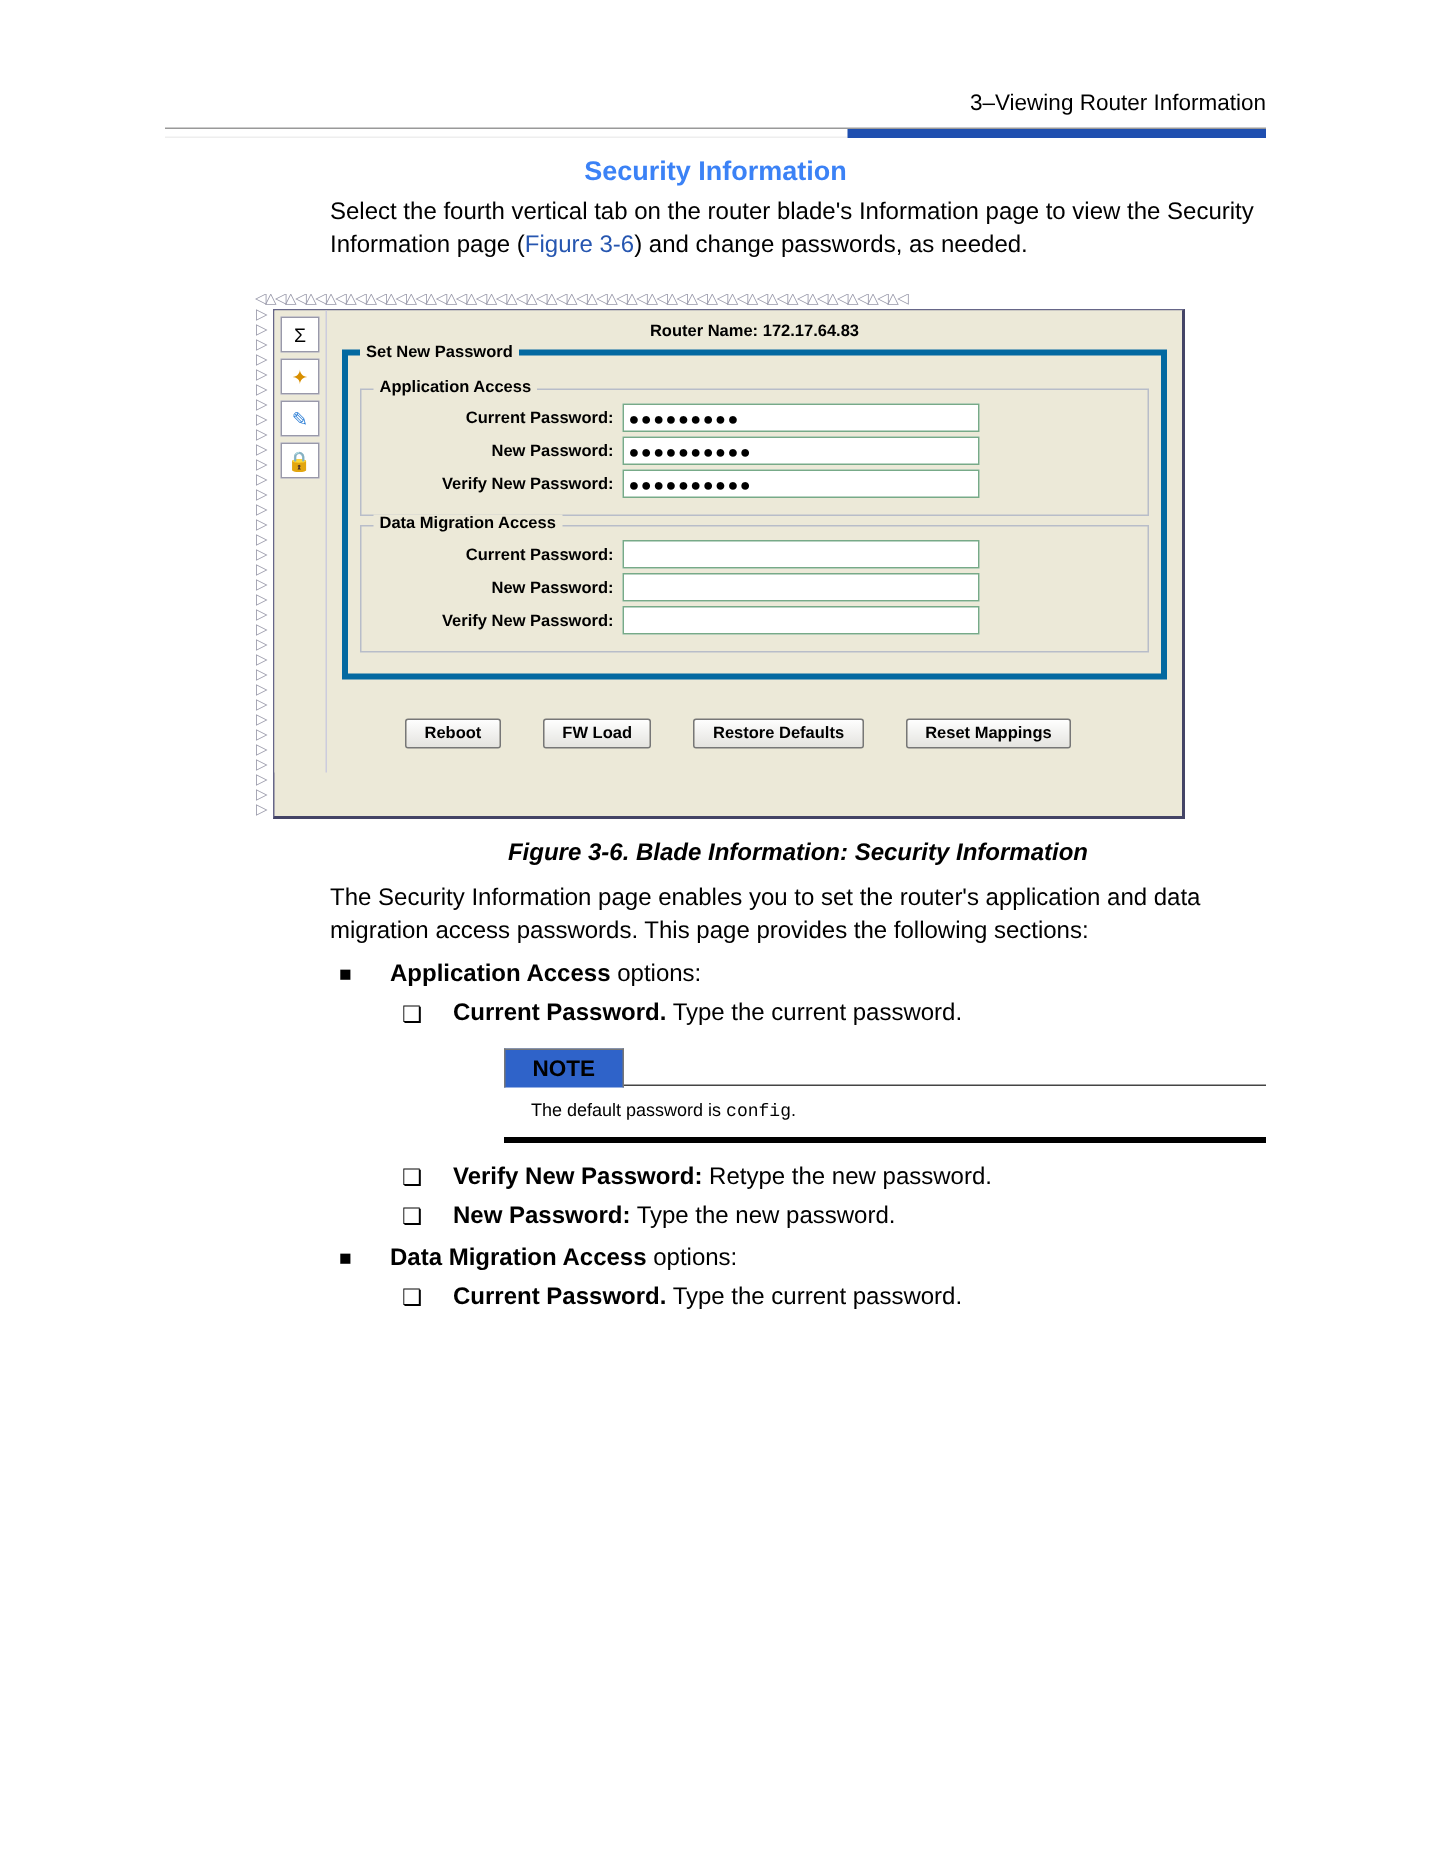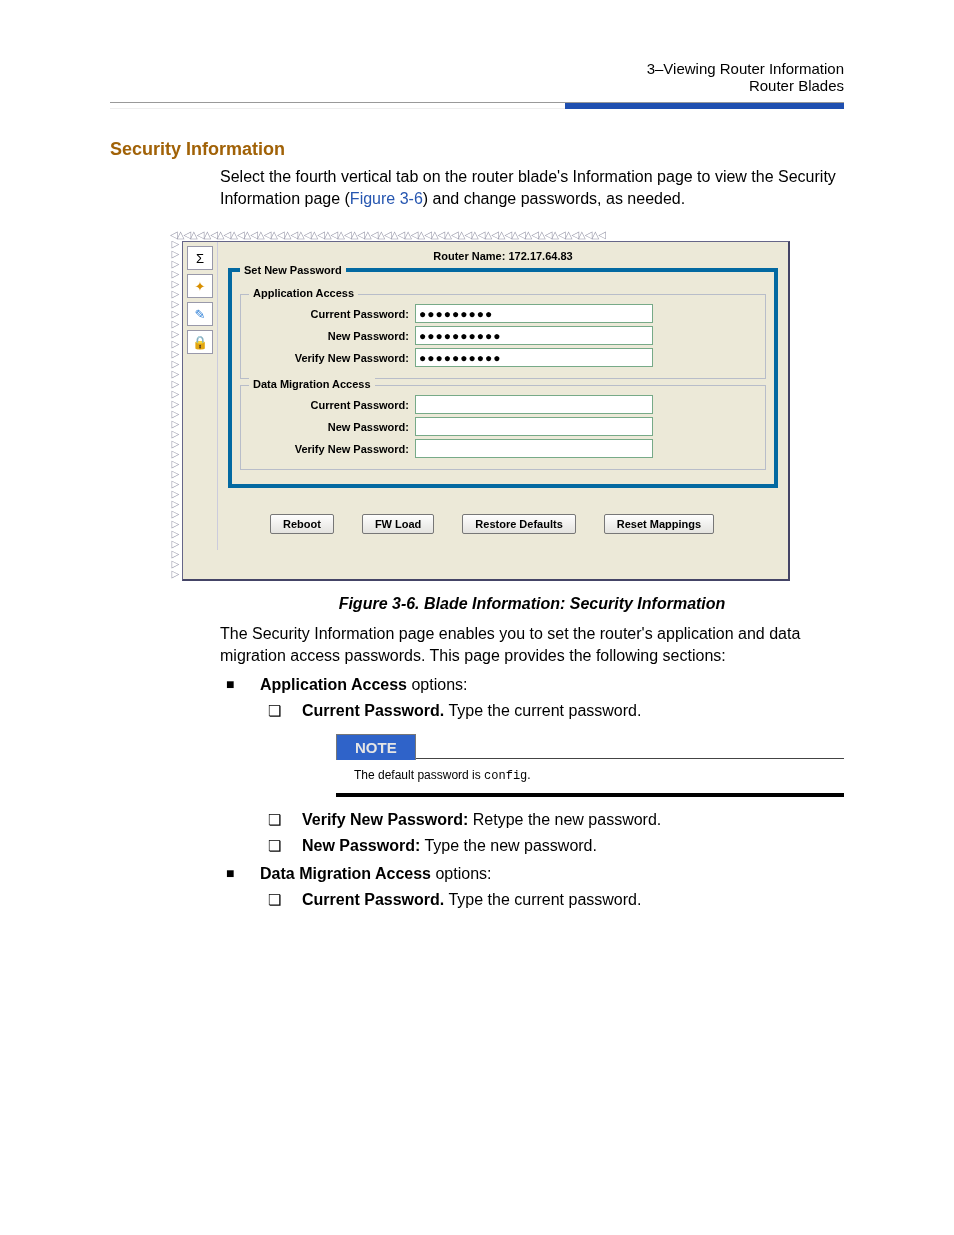--- a/index.html
+++ b/index.html
@@ -17,36 +17,36 @@
   }
   .hdr-lines { text-align: right; margin-bottom: 8px; }
   .hdr-line1 { font-size: 15px; }
   .hdr-line2 { font-size: 15px; }
   .hdr-bar {
     display:flex; height:6px; border-top:1px solid #999; margin: 4px -0px 0 -0px;
   }
   .hdr-bar .grey{ flex: 0 0 62%; background:#fff; border-bottom:1px solid #eee;}
   .hdr-bar .blue{ flex:1; background:#1f4fb0; }
   .section-title {
-    color:#a16207; font-weight:bold; font-size:18px; margin:30px 0 6px -0px;
+    color:#3b82f6; font-weight:bold; font-size:18px; margin:12px 0 6px -0px;text-align:center;
   }
   .body-indent { margin-left: 110px; }
   .para { font-size:16px; line-height:1.35; margin:4px 0; }
   .link { color:#2656b0; }
   .fig-caption { text-align:center; font-style:italic; font-weight:bold; font-size:16px; margin:14px 0 10px 0; }
   .bullet-list { margin:8px 0 0 0; padding:0; list-style:none; }
   .bullet-list > li { position:relative; padding-left:40px; margin:10px 0; font-size:16px; }
   .bullet-list > li:before { content:"■"; position:absolute; left:6px; top:0; font-size:14px; }
   .sub-list { margin:6px 0 0 0; padding:0; list-style:none; }
   .sub-list > li { position:relative; padding-left:42px; margin:8px 0; }
   .sub-list > li:before { content:"❏"; position:absolute; left:8px; top:0; font-size:15px; }
   .b { font-weight:bold; }
   .note-box { margin:14px 0 14px 34px; }
   .note-top { display:flex; align-items:flex-end;}
-  .note-tab { background:#2f63c9; color:#e5e5e5; font-weight:bold; padding:4px 18px; font-size:15px; border:1px solid #777; border-bottom:none;}
+  .note-tab { background:#2f63c9; color:#000000; font-weight:bold; padding:4px 18px; font-size:15px; border:1px solid #777; border-bottom:none;}
   .note-topline { flex:1; border-bottom:1px solid #444; height:1px; align-self:flex-end; margin-bottom:1px;}
   .note-body { padding:8px 6px 10px 18px; border-bottom:4px solid #000000; font-size:12px;}
   code.mono { font-family: "Courier New", monospace; }
 
   
   .screenshot-wrap { margin: 22px 0 4px 60px; width: 620px; }
   .ss-shadow {
     border:1px solid #668; border-right:2px solid #446; border-bottom:2px solid #446;
     background:#ece9d8; font-family: Tahoma, Arial, sans-serif; font-size:11px; color:#000;
   }
@@ -82,21 +82,20 @@
     border-top:1px solid #2656b0; margin-top:50px; padding-top:6px;
     display:flex; justify-content:space-between; font-size:14px;
   }
 </style>
 </head>
 <body>
 
 <div class="page">
   <div class="hdr-lines">
     <div class="hdr-line1">3–Viewing Router Information</div>
-    <div class="hdr-line2">Router Blades</div>
   </div>
   <div class="hdr-bar">
     <div class="grey"></div>
       <div class="blue"></div>
   </div>
 
   <div class="section-title">Security Information</div>
 
   <div class="body-indent">
     <p class="para">

